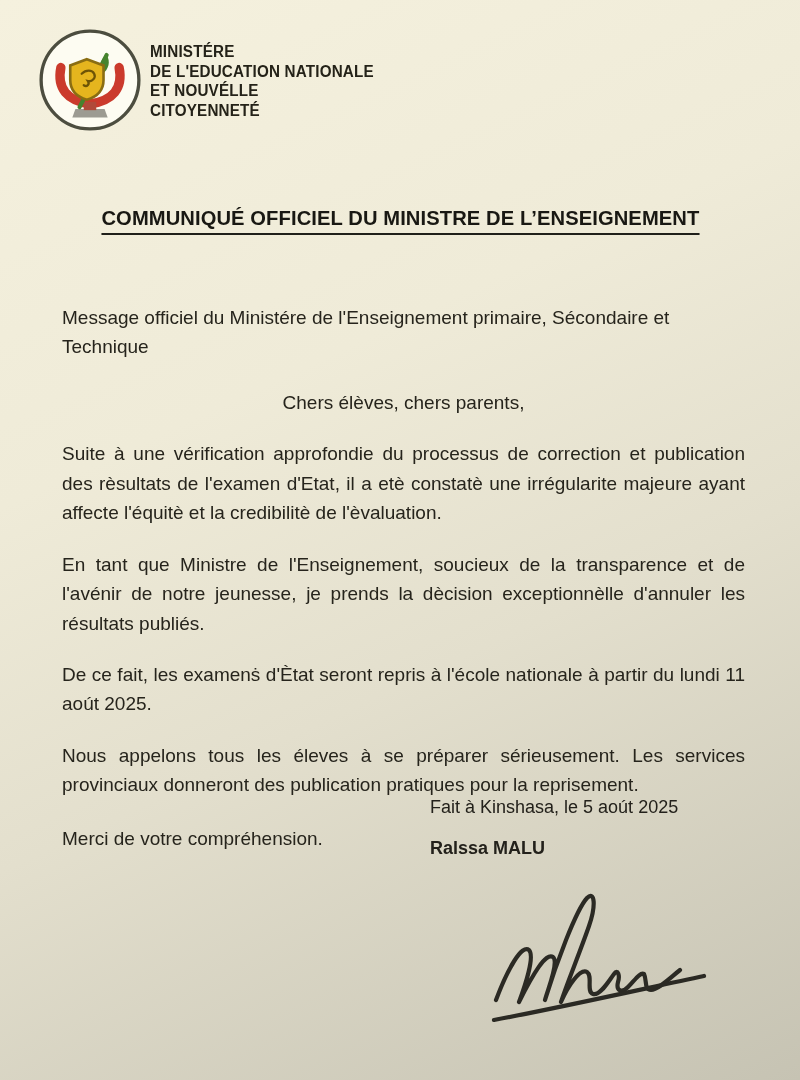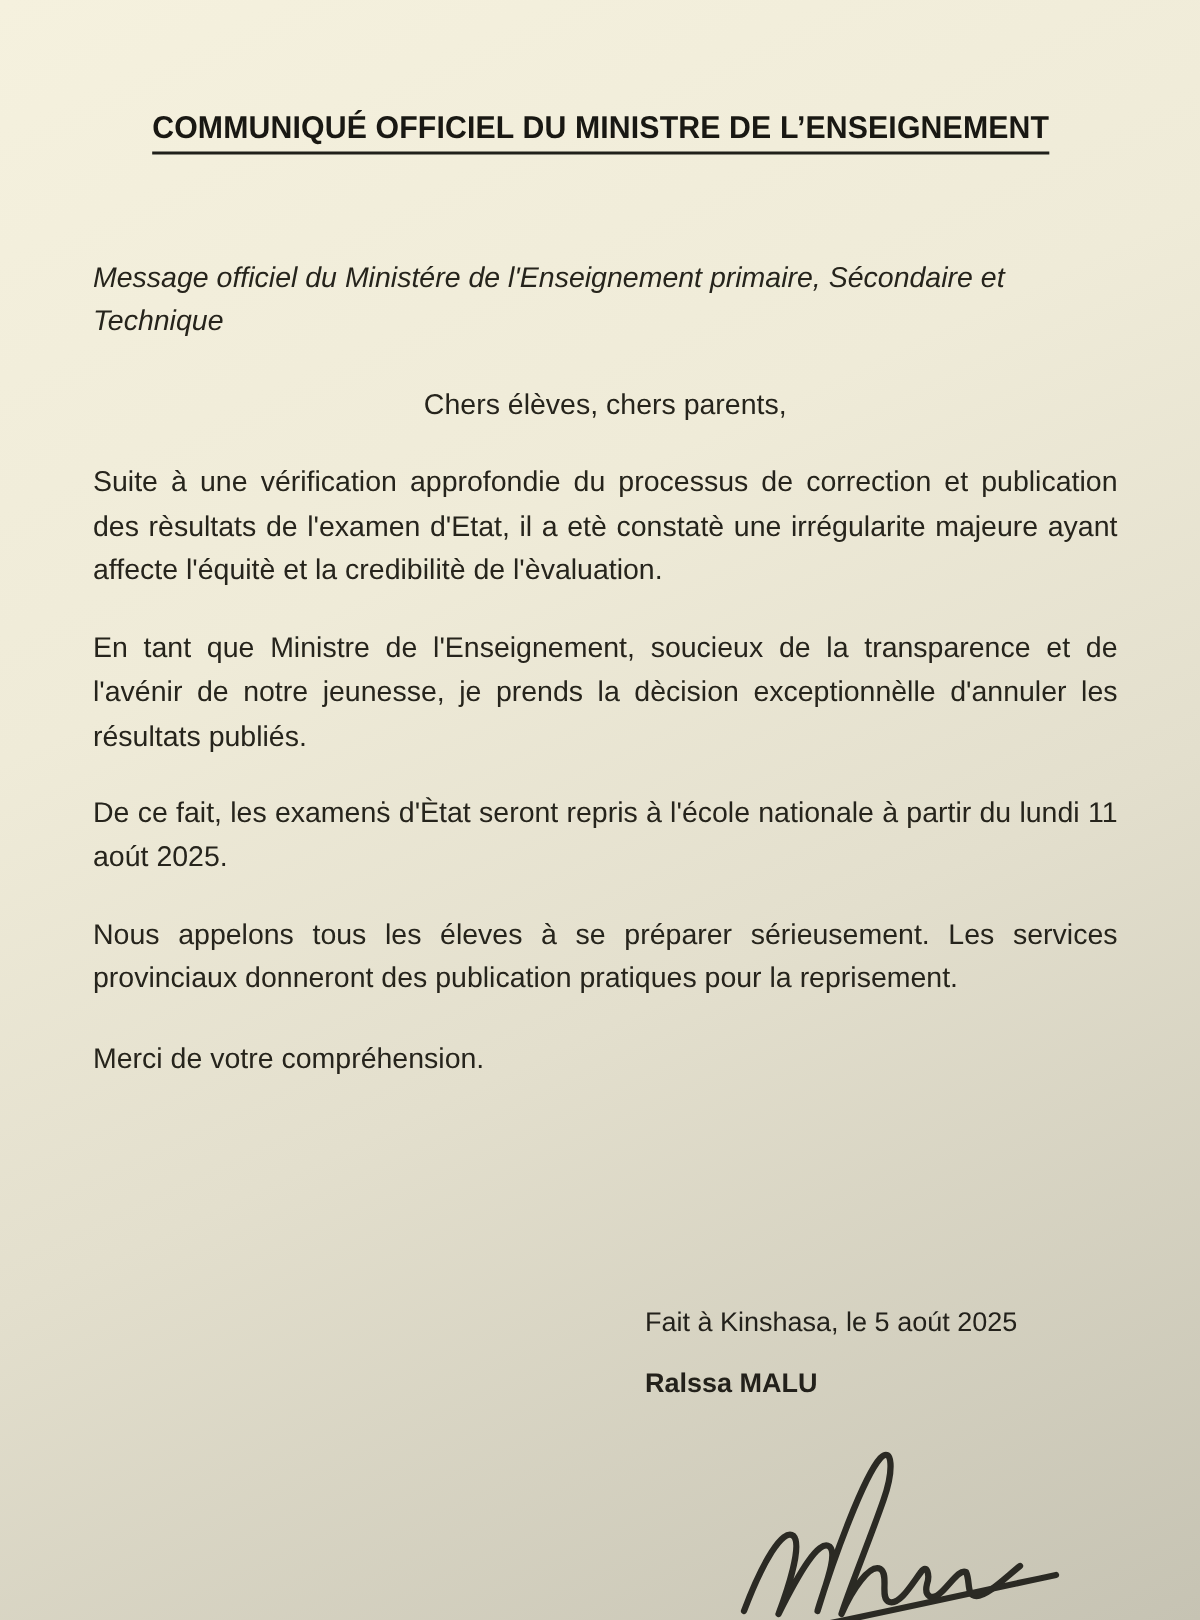--- a/index.html
+++ b/index.html
@@ -27,36 +27,56 @@
   .title-wrap{text-align:center;margin-top:74px;}
   .title{
     display:inline-block;
     font-weight:bold;font-size:21px;letter-spacing:.1px;color:#191813;
     border-bottom:2px solid #20201a;padding-bottom:3px;
     transform:scaleX(.96);transform-origin:center top;
   }
 
   
   .body-text{padding:0 55px 0 62px;font-size:19px;line-height:1.55;color:#26241c;}
-  .intro{margin-top:68px;text-align:left;font-style:italic;}
+  .intro{margin-top:68px;text-align:left;}
   .salutation{margin-top:26px;text-align:center;}
   .para{margin-top:22px;text-align:justify;}
   .thanks{margin-top:24px;text-align:left;}
 
   
   .sig-block{position:absolute;left:430px;top:798px;font-size:18px;line-height:1.0;color:#23211b;}
   .sig-line{margin-bottom:23px;}
   .sig-name{font-weight:bold;}
   .signature-svg{position:absolute;left:488px;top:888px;}
 </style>
 </head>
 <body>
 
 <div class="page">
 
+  <div class="letterhead">
+    <svg class="logo" viewBox="0 0 100 100" aria-hidden="true">
+      <circle cx="50" cy="50" r="47" fill="#fdfcf2" stroke="#4c4d3f" stroke-width="3.2"></circle>
+
+      <path d="M22 38 C18 58 28 70 50 73 C72 70 82 58 78 38" fill="none" stroke="#cb3a2c" stroke-width="9" stroke-linecap="round"></path>
+
+      <path d="M36 78 L64 78 L67 86 L33 86 Z" fill="#9c9b92"></path>
+      <rect x="44" y="71" width="12" height="8" fill="#b04a3a"></rect>
+
+      <path d="M40 76 L66 26" stroke="#46832e" stroke-width="4" stroke-linecap="round"></path>
+      <path d="M66 26 C60 30 58 38 62 44 C68 40 70 32 66 26 Z" fill="#46832e"></path>
+
+      <path d="M47 30 L63 36 L63 50 C63 60 57 66 47 69 C37 66 31 60 31 50 L31 36 Z" fill="#e5b51e" stroke="#8a6d12" stroke-width="2.5"></path>
+      <path d="M42 44 C46 40 52 40 54 44 C56 48 52 52 48 51 C50 54 47 57 44 55" fill="none" stroke="#6d5406" stroke-width="2.2" stroke-linecap="round"></path>
+    </svg>
+    <div class="ministry">MINISTÉRE
+DE L'EDUCATION NATIONALE
+ET NOUVÉLLE
+CITOYENNETÉ</div>
+  </div>
 
   <div class="title-wrap">
     <span class="title">COMMUNIQUÉ OFFICIEL DU MINISTRE DE L’ENSEIGNEMENT</span>
   </div>
 
   <div class="body-text">
     <p class="intro">Message officiel du Ministére de l'Enseignement primaire, Sécondaire et Technique</p>
     <p class="salutation">Chers élèves, chers parents,</p>
     <p class="para">Suite à une vérification approfondie du processus de correction et publication des rèsultats de l'examen d'Etat, il a etè constatè une irrégularite majeure ayant affecte l'équitè et la credibilitè de l'èvaluation.</p>
     <p class="para">En tant que Ministre de l'Enseignement, soucieux de la transparence et de l'avénir de notre jeunesse, je prends la dècision exceptionnèlle d'annuler les résultats publiés.</p>

